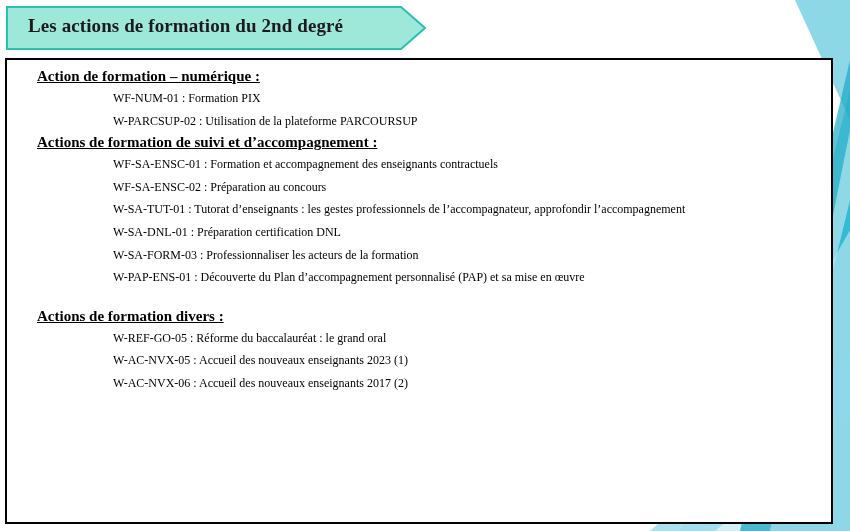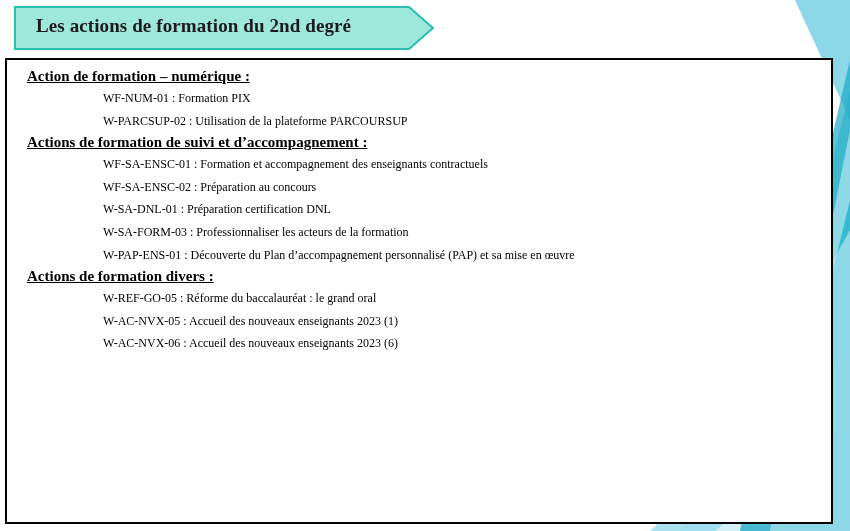--- a/index.html
+++ b/index.html
@@ -23,21 +23,21 @@
     width: 230px;
     height: 531px;
     overflow: hidden;
     pointer-events: none;
   }
   .deco svg { display: block; }
 
   
   .title-banner {
     position: absolute;
-    left: 14px;
+    left: 6px;
     top: 6px;
     width: 420px;
     height: 44px;
   }
   .title-banner svg {
     position: absolute;
     left: 0;
     top: 0;
   }
   .title-text {
@@ -56,21 +56,21 @@
   
   .content-box {
     position: absolute;
     left: 5px;
     top: 58px;
     width: 828px;
     height: 466px;
     border: 2px solid #000000;
     background: #ffffff;
     box-sizing: border-box;
-    padding: 8px 6px 0 14px;
+    padding: 8px 6px 0 24px;
   }
 
   .section-heading {
     font-family: "Liberation Serif", serif;
     font-size: 15px;
     font-weight: bold;
     color: #000000;
     text-decoration: underline;
     margin: 0 0 4px 6px;
     white-space: nowrap;
@@ -80,21 +80,21 @@
     font-family: "Liberation Serif", serif;
     font-size: 12px;
     color: #000000;
     margin: 0 0 4px 82px;
     white-space: nowrap;
     line-height: 1.55;
   }
 
   .group { margin-bottom: 20px; }
   .group.g1 { margin-bottom: 4px; }
-  .group.g2 { margin-bottom: 4px; }
+  .group.g2 { margin-bottom: 21px; }
 </style>
 </head>
 <body>
 
 <div class="deco">
   <svg width="230" height="531" viewBox="0 0 230 531" xmlns="http://www.w3.org/2000/svg" aria-hidden="true">
     <polygon points="230,0 230,531 150,531 230,200" fill="#2ab7ce" opacity="0.95"></polygon>
     <polygon points="230,0 175,0 230,120" fill="#7fd4e4" opacity="0.9"></polygon>
     <polygon points="230,90 230,531 120,531" fill="#33b9d1" opacity="0.55"></polygon>
     <polygon points="230,230 230,531 60,531" fill="#bfe7f2" opacity="0.65"></polygon>
@@ -116,25 +116,26 @@
   <div class="group g1">
     <div class="section-heading">Action de formation – numérique :</div>
     <div class="item">WF-NUM-01 : Formation PIX</div>
     <div class="item">W-PARCSUP-02 : Utilisation de la plateforme PARCOURSUP</div>
   </div>
 
   <div class="group g2">
     <div class="section-heading">Actions de formation de suivi et d’accompagnement :</div>
     <div class="item">WF-SA-ENSC-01 : Formation et accompagnement des enseignants contractuels</div>
     <div class="item">WF-SA-ENSC-02 : Préparation au concours</div>
+    <div class="item">W-SA-TUT-01 : Tutorat d’enseignants : les gestes professionnels de l’accompagnateur, approfondir l’accompagnement</div>
     <div class="item">W-SA-DNL-01 : Préparation certification DNL</div>
     <div class="item">W-SA-FORM-03 : Professionnaliser les acteurs de la formation</div>
     <div class="item">W-PAP-ENS-01 : Découverte du Plan d’accompagnement personnalisé (PAP) et sa mise en œuvre</div>
   </div>
 
   <div class="group">
     <div class="section-heading">Actions de formation divers :</div>
     <div class="item">W-REF-GO-05 : Réforme du baccalauréat : le grand oral</div>
     <div class="item">W-AC-NVX-05 : Accueil des nouveaux enseignants 2023 (1)</div>
-    <div class="item">W-AC-NVX-06 : Accueil des nouveaux enseignants 2023 (6)</div>
+    <div class="item">W-AC-NVX-06 : Accueil des nouveaux enseignants 2017 (2)</div>
   </div>
 
 </div>
 
 </body></html>

